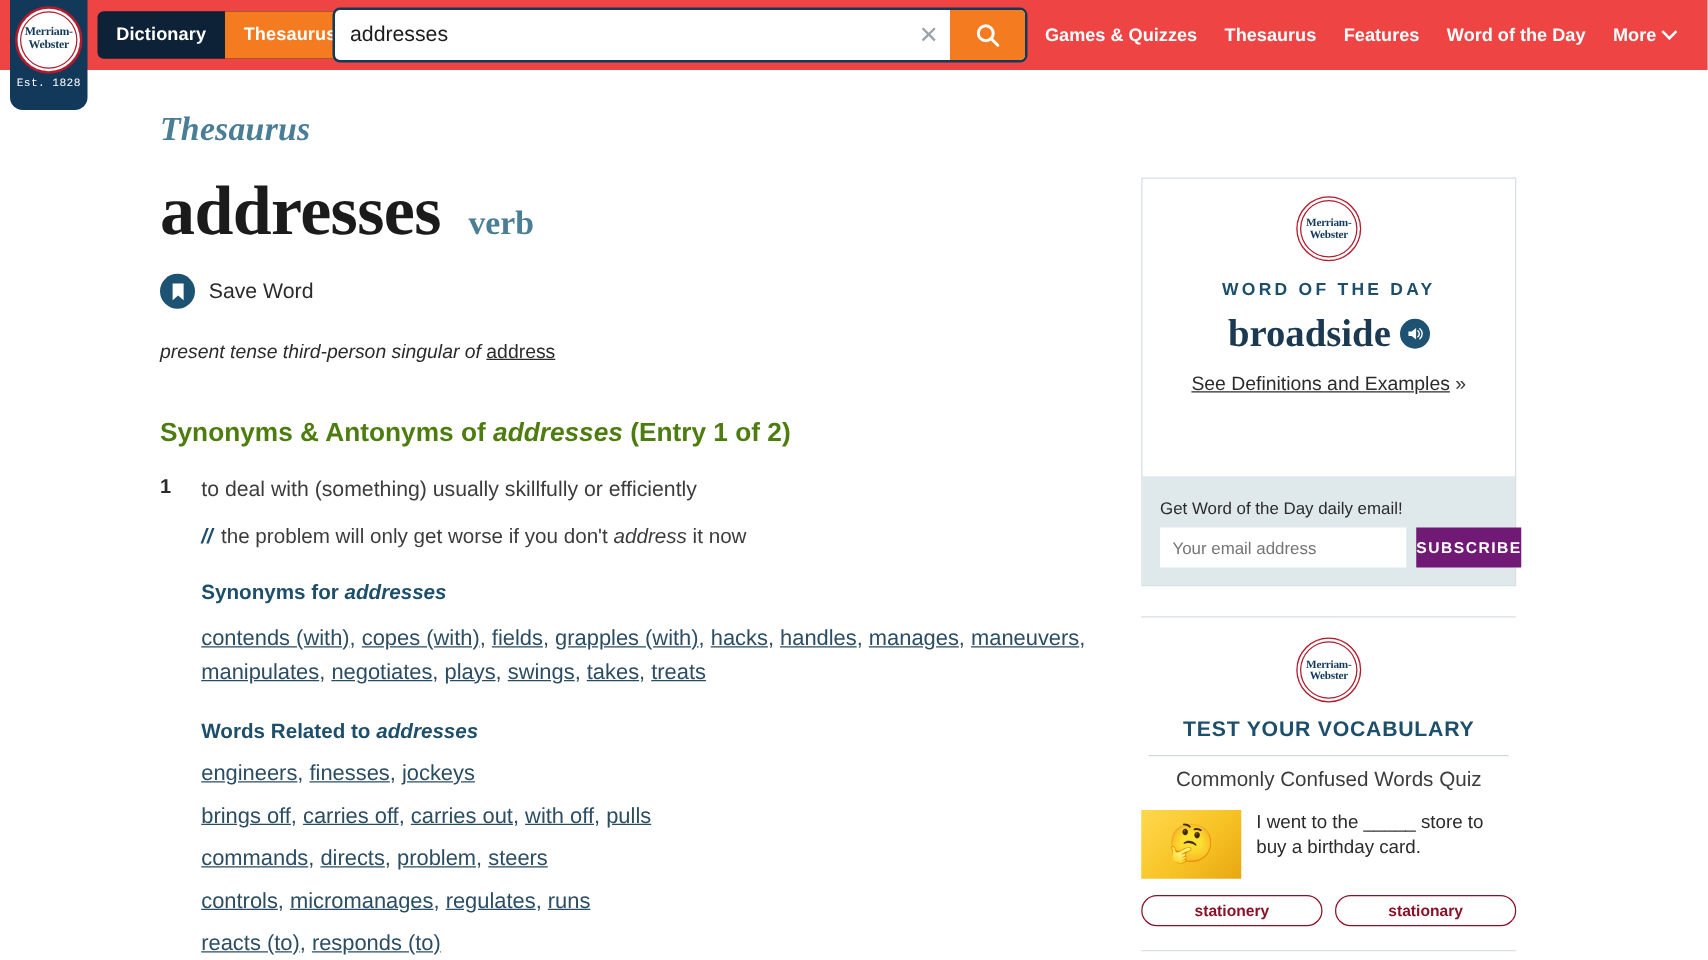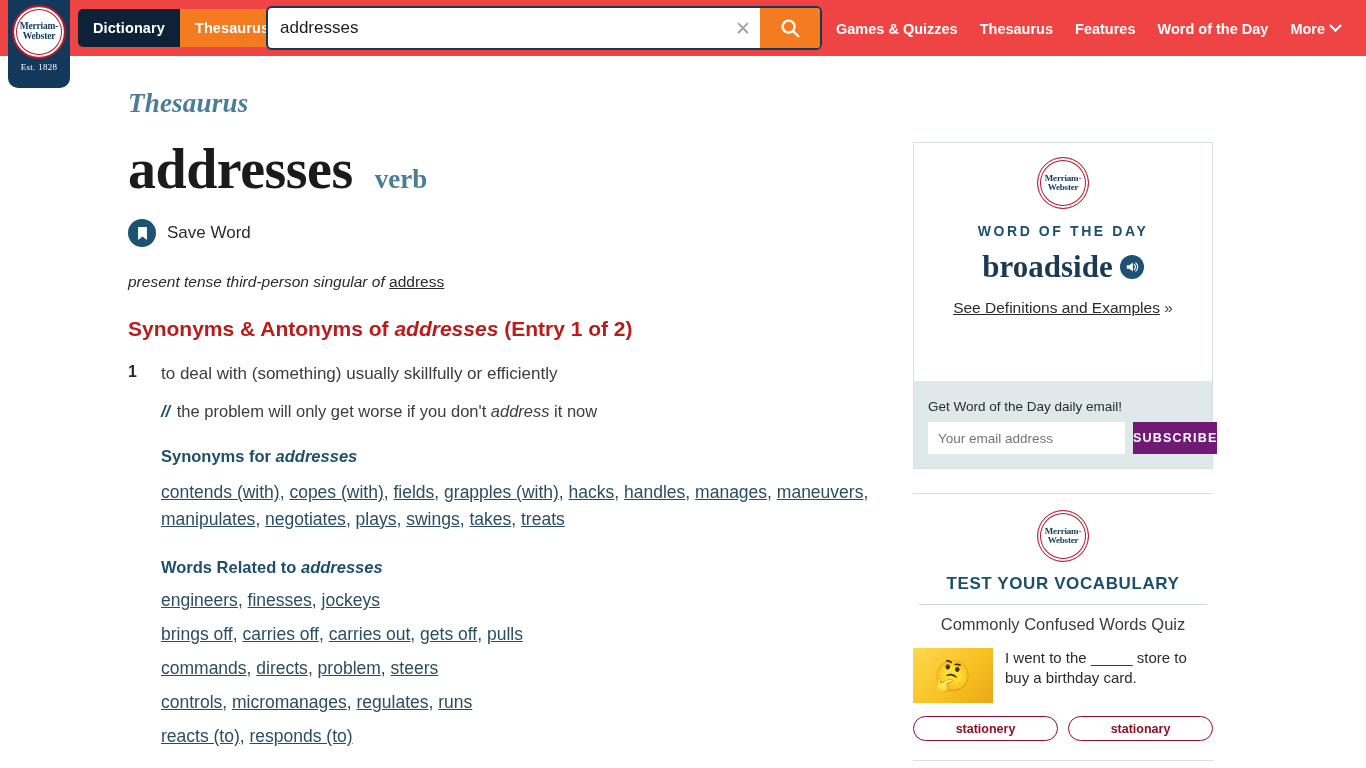--- a/index.html
+++ b/index.html
@@ -36,21 +36,21 @@
     display: flex; flex-direction: column;
     align-items: center; justify-content: center;
     line-height: 1.02;
   }
   .logo-seal span {
     font-family: "Liberation Serif", serif;
     font-size: 9.5px; font-weight: 700; color: #13395a;
     letter-spacing: -0.2px;
   }
   .logo-est {
-    font-family: Liberation Serif, serif;
+    font-family: Liberation Mono, monospace;
     font-size: 9px; color: #ffffff; margin-top: 3px;
     letter-spacing: 0.3px;
   }
 
   .seg {
     position: absolute; left: 78px; top: 9px;
     height: 38px; display: flex;
     border-radius: 5px; overflow: hidden;
     background: #0d2237;
   }
@@ -123,21 +123,21 @@
     width: 28px; height: 28px; border-radius: 50%;
     background: #1d5272; display: flex;
     align-items: center; justify-content: center;
   }
   .saveword-label { font-size: 17px; color: #2b2b2b; }
 
   .inflect { margin-top: 26px; font-size: 15.5px; font-style: italic; color: #2b2b2b; }
   .inflect a { color: #2b2b2b; text-decoration: underline; font-style: normal; }
 
   .sec-title {
-    margin-top: 26px; font-size: 21px; font-weight: 700; color: #b91c1c;
+    margin-top: 44px; font-size: 21px; font-weight: 700; color: #4d7c0f;
   }
   .sec-title em { font-style: italic; }
 
   .sense { display: flex; margin-top: 22px; }
   .sense-num { width: 33px; font-size: 16px; font-weight: 700; color: #2b2b2b; flex: none; }
   .sense-body { flex: 1; }
   .sense-def { font-size: 17px; color: #3c3c3c; line-height: 1.35; }
   .sense-ex { font-size: 16.5px; color: #3c3c3c; margin-top: 16px; }
   .sense-ex .slashes { color: #1d4f6c; font-weight: 700; font-style: italic; margin-right: 2px; }
   .sense-ex em { font-style: italic; }
@@ -312,21 +312,21 @@
         <div class="sub-title">
           <span>Synonyms for </span><em>addresses</em>
         </div>
         <div class="wordlist"><a href="#">contends (with)</a>, <a href="#">copes (with)</a>, <a href="#">fields</a>, <a href="#">grapples (with)</a>, <a href="#">hacks</a>, <a href="#">handles</a>, <a href="#">manages</a>, <a href="#">maneuvers</a>, <a href="#">manipulates</a>, <a href="#">negotiates</a>, <a href="#">plays</a>, <a href="#">swings</a>, <a href="#">takes</a>, <a href="#">treats</a></div>
 
         <div class="sub-title">
           <span>Words Related to </span><em>addresses</em>
         </div>
         <div id="related-rows">
             <div class="wordrow"><a href="#">engineers</a>, <a href="#">finesses</a>, <a href="#">jockeys</a></div>
-            <div class="wordrow"><a href="#">brings off</a>, <a href="#">carries off</a>, <a href="#">carries out</a>, <a href="#">gets off</a>, <a href="#">pulls</a></div>
+            <div class="wordrow"><a href="#">brings off</a>, <a href="#">carries off</a>, <a href="#">carries out</a>, <a href="#">with off</a>, <a href="#">pulls</a></div>
             <div class="wordrow"><a href="#">commands</a>, <a href="#">directs</a>, <a href="#">problem</a>, <a href="#">steers</a></div>
             <div class="wordrow"><a href="#">controls</a>, <a href="#">micromanages</a>, <a href="#">regulates</a>, <a href="#">runs</a></div>
             <div class="wordrow"><a href="#">reacts (to)</a>, <a href="#">responds (to)</a></div>
           </div>
 
       </div>
     </div>
   </div>
 
   <div class="sidebar">

